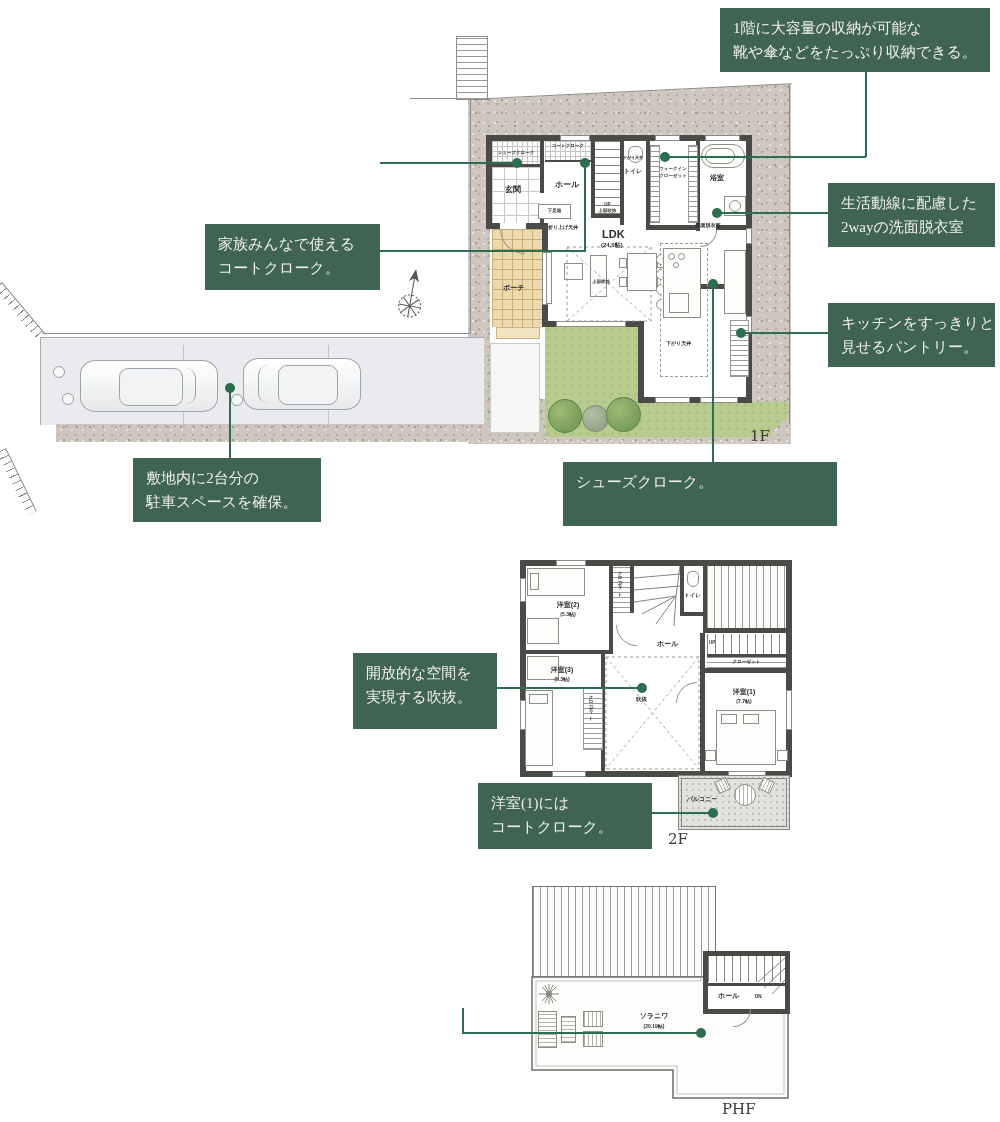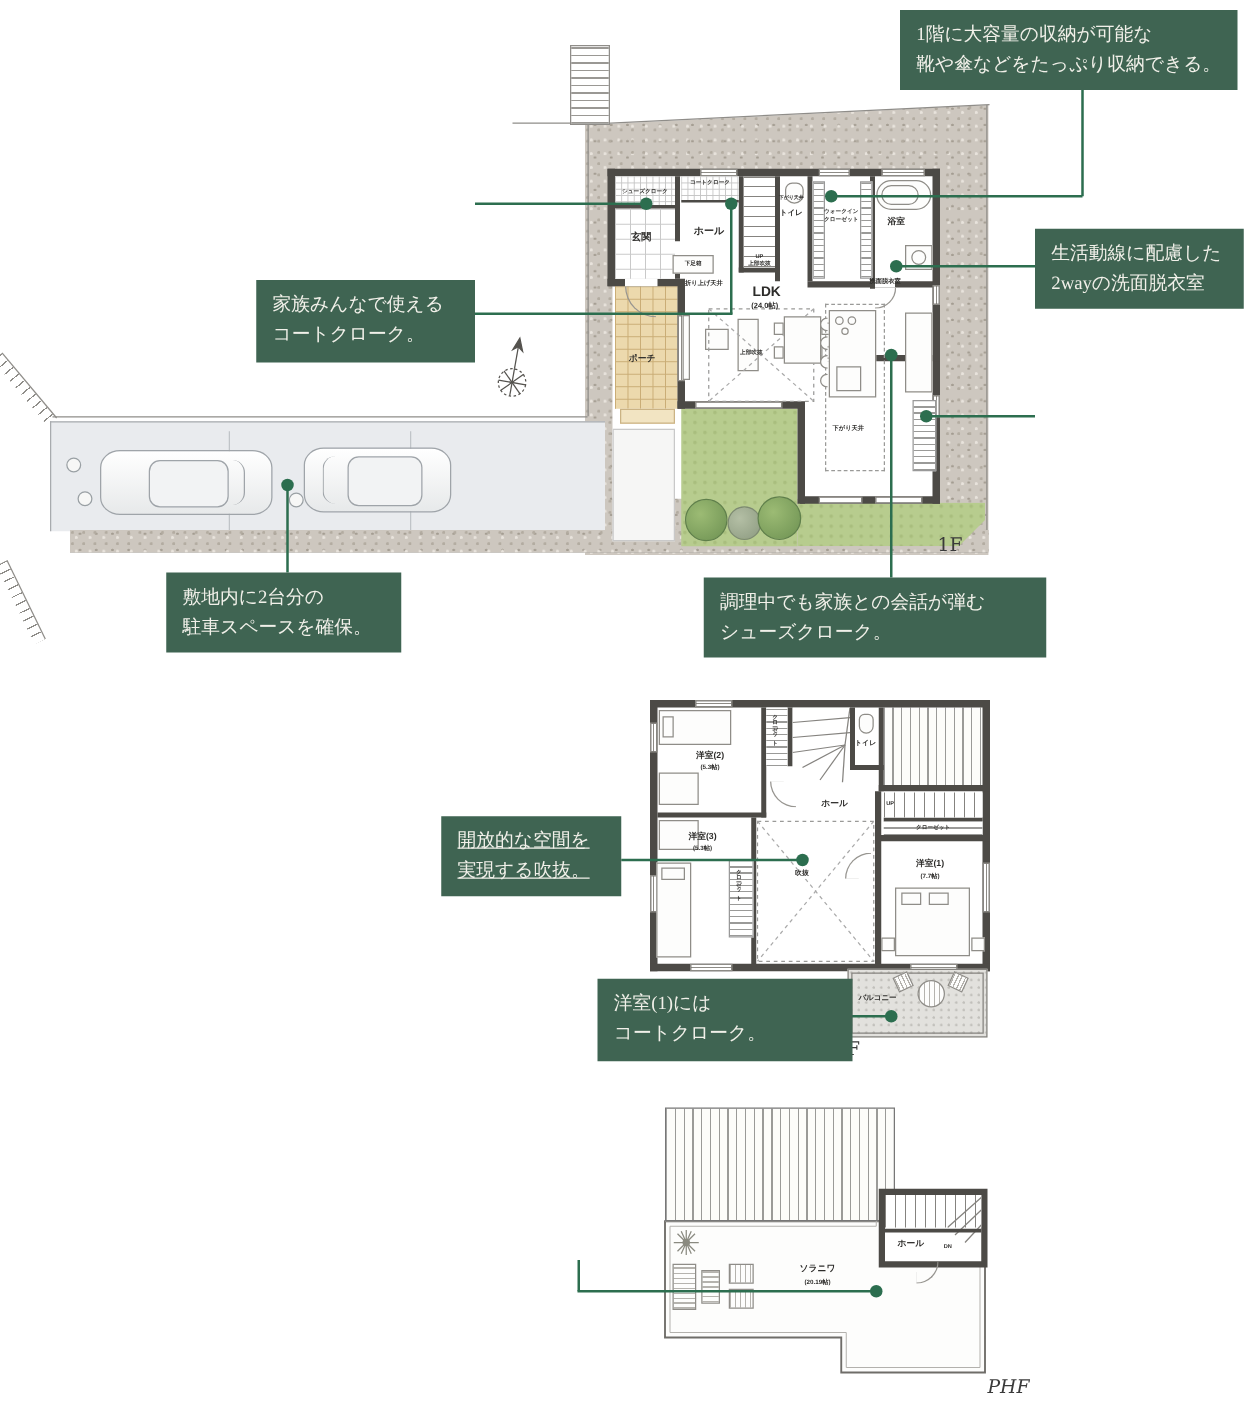--- a/index.html
+++ b/index.html
@@ -243,26 +243,29 @@
       <span>靴や傘などをたっぷり収納できる。</span>
   </div>
   <div class="note" style="left:205px;top:224px;width:175px;height:66px;">
     <span>家族みんなで使える</span>
       <span>コートクローク。</span>
   </div>
   <div class="note" style="left:828px;top:183px;width:167px;">
     <span>生活動線に配慮した</span>
       <span>2wayの洗面脱衣室</span>
   </div>
+  <div class="note" style="left:828px;top:303px;width:167px;">
+    <span>キッチンをすっきりと</span>
+      <span>見せるパントリー。</span>
+  </div>
   <div class="note" style="left:133px;top:458px;width:188px;">
     <span>敷地内に2台分の</span>
       <span>駐車スペースを確保。</span>
   </div>
   <div class="note" style="left:563px;top:462px;width:274px;">
-    <span>調理中でも家族との会話が弾む</span>
       <span>シューズクローク。</span>
   </div>
 
   <div class="abs" style="left:524px;top:564px;width:264px;height:209px;background:#fff;"></div>
 
   <div class="stripesV" style="left:707px;top:566px;width:79px;height:62px;border-bottom:1px solid #777;"></div>
 
   <div class="wall" style="left:520px;top:560px;width:272px;height:6px;"></div>
   <div class="wall" style="left:520px;top:560px;width:6px;height:217px;"></div>
   <div class="wall" style="left:786px;top:560px;width:6px;height:217px;"></div>
@@ -343,25 +346,25 @@
   <div class="lbl ctr" style="left:718px;top:698px;width:52px;font-size:5px;">(7.7帖)</div>
   <div class="lbl ctr" style="left:681px;top:592px;width:23px;font-size:5.5px;">トイレ</div>
   <div class="lbl" style="left:657px;top:640px;font-size:7px;">ホール</div>
   <div class="lbl ctr" style="left:680px;top:796px;width:44px;font-size:6px;">バルコニー</div>
   <div class="flabel" style="left:668px;top:830px;">2F</div>
 
   <div class="dot" style="left:637px;top:683px;"></div>
   <div class="dot" style="left:708px;top:808px;"></div>
   <div class="gl" style="left:497px;top:687px;width:145px;height:1.5px;"></div>
   <div class="gl" style="left:652px;top:812px;width:60px;height:1.5px;"></div>
-  <div class="note" style="left:353px;top:653px;width:144px;height:64px;text-decoration:underline;">
+  <div class="note" style="left:353px;top:653px;width:144px;height:76px;">
     <span>開放的な空間を</span>
       <span>実現する吹抜。</span>
   </div>
-  <div class="note" style="left:478px;top:783px;width:204px;height:66px;">
+  <div class="note" style="left:478px;top:783px;width:174px;height:66px;">
     <span>洋室(1)には</span>
       <span>コートクローク。</span>
   </div>
 
   <svg class="abs" style="left:530px;top:884px;" width="262" height="218" viewBox="0 0 262 218">
     <polygon points="2,93 175,93 175,69 258,69 258,214 143,214 143,186 2,186" fill="#fdfdfc" stroke="#6f6d69" stroke-width="1.5"></polygon>
     <polygon points="6,97 171,97 171,73 254,73 254,210 147,210 147,182 6,182" fill="none" stroke="#b3b1ad" stroke-width="0.8"></polygon>
   </svg>
   <div class="stripesV" style="left:532px;top:886px;width:184px;height:91px;border:1px solid #777;box-sizing:border-box;"></div>
 
@@ -391,19 +394,19 @@
     </g>
     <circle cx="11" cy="11" r="3" fill="#8a8a80"></circle>
   </svg>
   <div class="furn" style="left:538px;top:1011px;width:19px;height:37px;background-image:repeating-linear-gradient(0deg,#b5b3ae 0 1px,transparent 1px 4px);"></div>
   <div class="furn" style="left:561px;top:1016px;width:15px;height:27px;background-image:repeating-linear-gradient(0deg,#b5b3ae 0 1px,transparent 1px 4px);"></div>
   <div class="furn" style="left:583px;top:1011px;width:20px;height:16px;background-image:repeating-linear-gradient(90deg,#b5b3ae 0 1px,transparent 1px 4px);"></div>
   <div class="furn" style="left:583px;top:1031px;width:20px;height:16px;background-image:repeating-linear-gradient(90deg,#b5b3ae 0 1px,transparent 1px 4px);"></div>
 
   <div class="lbl ctr" style="left:626px;top:1012px;width:56px;font-size:7px;">ソラニワ</div>
   <div class="lbl ctr" style="left:626px;top:1023px;width:56px;font-size:5px;">(20.19帖)</div>
-  <div class="flabel" style="left:790px;top:1100px;font-style:italic;">PHF</div>
+  <div class="flabel" style="left:722px;top:1100px;">PHF</div>
 
   <div class="dot" style="left:696px;top:1028px;"></div>
   <div class="gl" style="left:462px;top:1008px;width:1.5px;height:25px;"></div>
   <div class="gl" style="left:462px;top:1032px;width:239px;height:1.5px;"></div>
 
 </div>
 
 </body></html>

